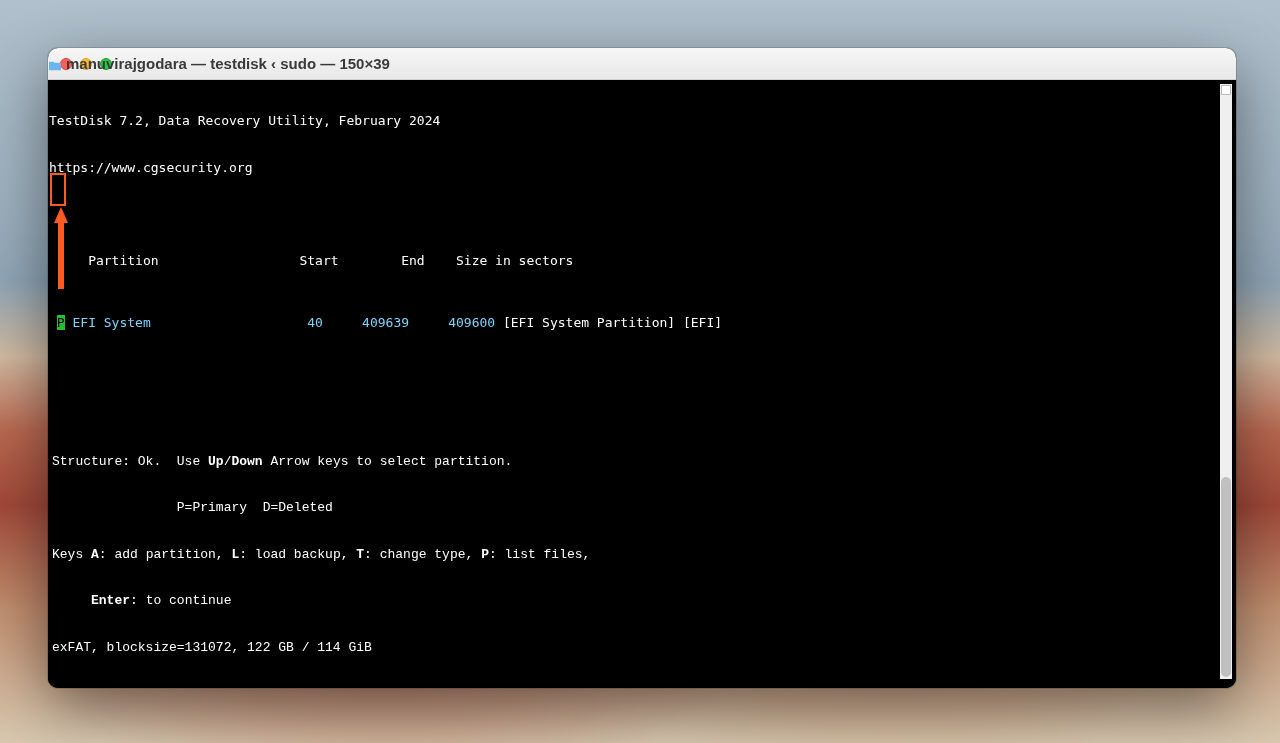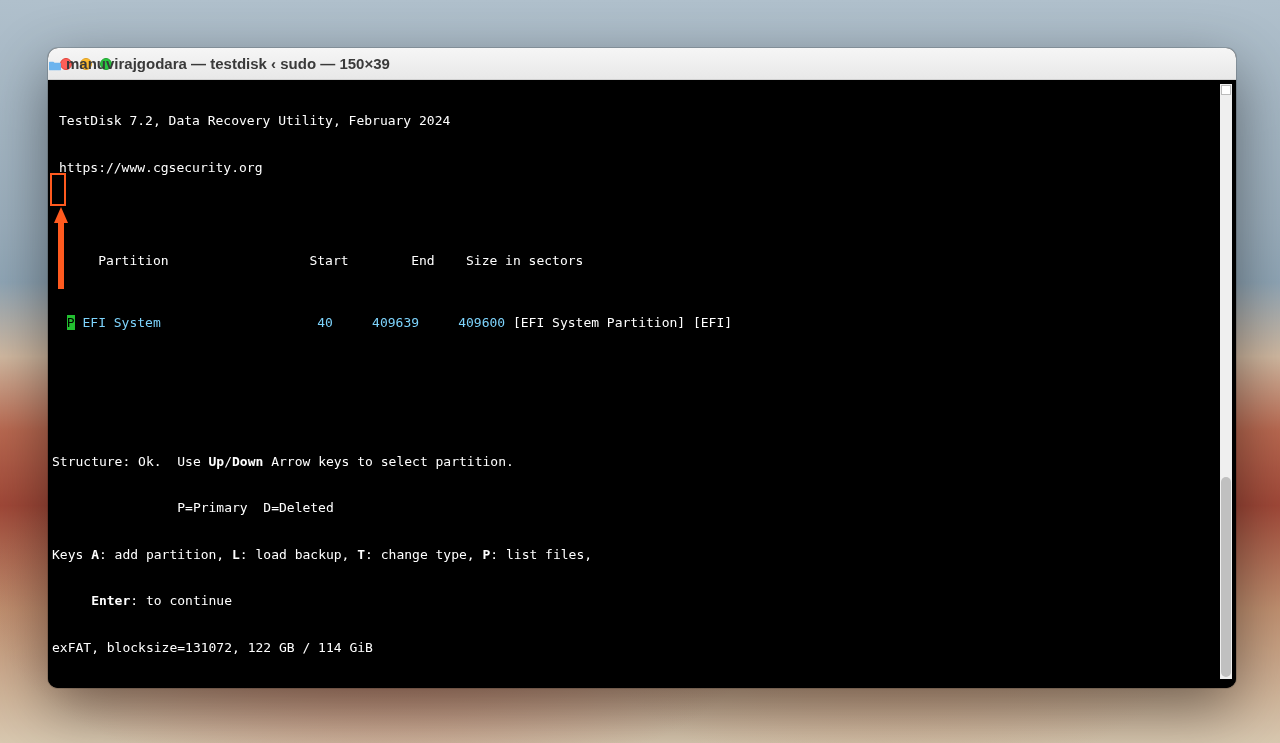--- a/index.html
+++ b/index.html
@@ -67,21 +67,21 @@
       align-items: center;
       gap: 4px;
     }
     .folder-icon {
       width: 14px; height: 12px;
       display: inline-block;
     }
     .terminal {
       flex: 1;
       background: #000;
-      padding: 2px 11px;
+      padding: 2px 1px;
       font-family: "Menlo", "Monaco", monospace;
       font-size: 13px;
       line-height: 15.5px;
       color: #FFFFFF;
       position: relative;
       white-space: pre;
       overflow: hidden;
     }
     .terminal .line {
       white-space: pre;
@@ -119,20 +119,21 @@
       left: 1px;
       width: 10px;
       height: 200px;
       background: #c0c0c0;
       border-radius: 5px;
     }
     .footer-block {
       position: absolute;
       bottom: 2px;
       left: 4px;
+      font-family: Liberation Mono, monospace;
     }
     b.k { font-weight: bold; }
   </style>
 </head>
 <body>
 
 <div class="desktop-bg"></div>
 
 <div class="window">
   <div class="titlebar">

